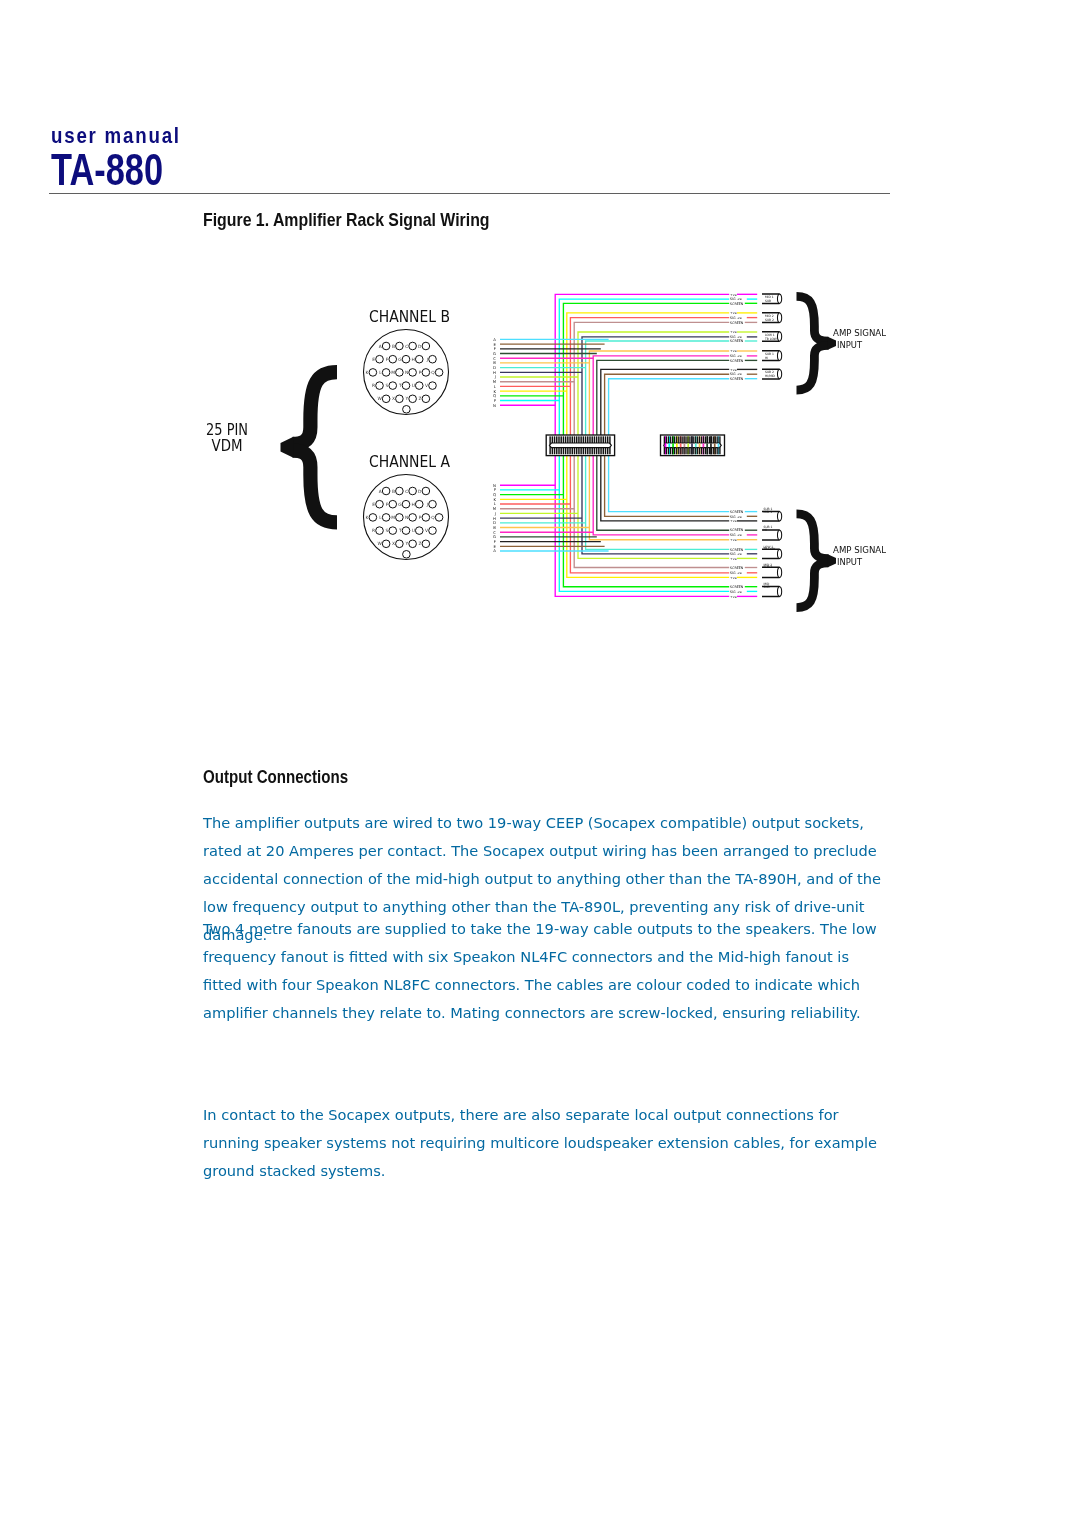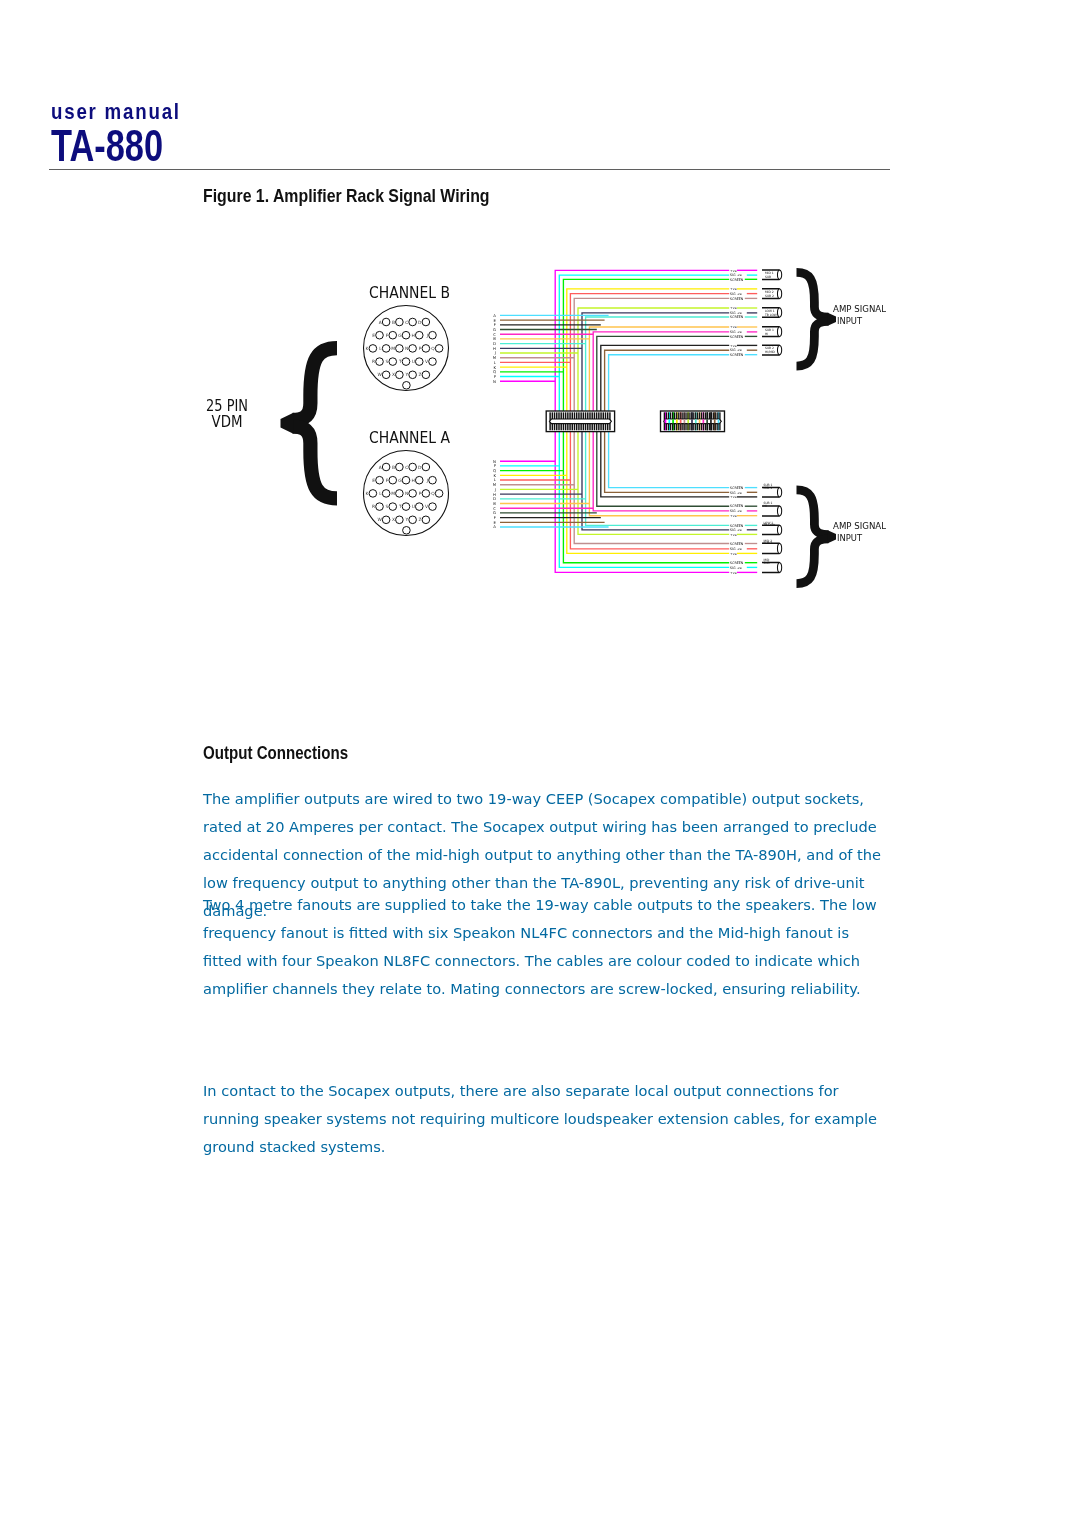--- a/index.html
+++ b/index.html
@@ -1,20 +1,20 @@
 <!DOCTYPE html>
 <html><head>
 <meta charset="utf-8">
 <title>TA-880 user manual</title>
 <style>
   html,body{margin:0;padding:0;background:#fff;}
   body,svg text{-webkit-font-smoothing:antialiased;}
 
   body{width:1080px;height:1528px;font-family:"Liberation Sans",sans-serif;}
-  .page{position:relative;width:1080px;height:1186px;overflow:hidden;background:#fff;}
+  .page{position:relative;width:1080px;height:1186px;overflow:hidden;background:#fff;margin-top:24px;}
   .hdr{position:absolute;left:51px;top:103px;}
   .hdr .um{font-size:22px;font-weight:bold;color:#0d0d7d;letter-spacing:2.1px;line-height:17px;transform:scaleX(0.85);transform-origin:left top;white-space:nowrap;}
   .hdr .model{font-size:43.5px;font-weight:bold;color:#0d0d7d;line-height:34px;margin-top:8.5px;transform:scaleX(0.79);transform-origin:left top;white-space:nowrap;}
   .rule-top{position:absolute;left:49px;top:168.5px;width:841px;height:1.4px;background:#5f5f5f;}
   .figtitle{position:absolute;left:203px;top:185.5px;font-size:18.2px;font-weight:bold;color:#111;transform:scaleX(0.872);transform-origin:left top;white-space:nowrap;}
   .sect{position:absolute;left:203px;top:742.5px;font-size:18.2px;font-weight:bold;color:#111;transform:scaleX(0.83);transform-origin:left top;white-space:nowrap;}
   .body p{position:absolute;left:203px;width:682px;font-size:14.6px;font-family:"DejaVu Sans",sans-serif;color:#0369a1;line-height:28.0px;margin:0;}
   .rule-bot{position:absolute;left:74px;top:1380.5px;width:816px;height:1.4px;background:#5f5f5f;}
   .foot{position:absolute;left:77px;top:1386.5px;font-size:15.2px;font-weight:bold;color:#111;line-height:19.5px;transform:scaleX(0.92);transform-origin:left top;white-space:nowrap;}
   .fig{position:absolute;left:0;top:0;}

